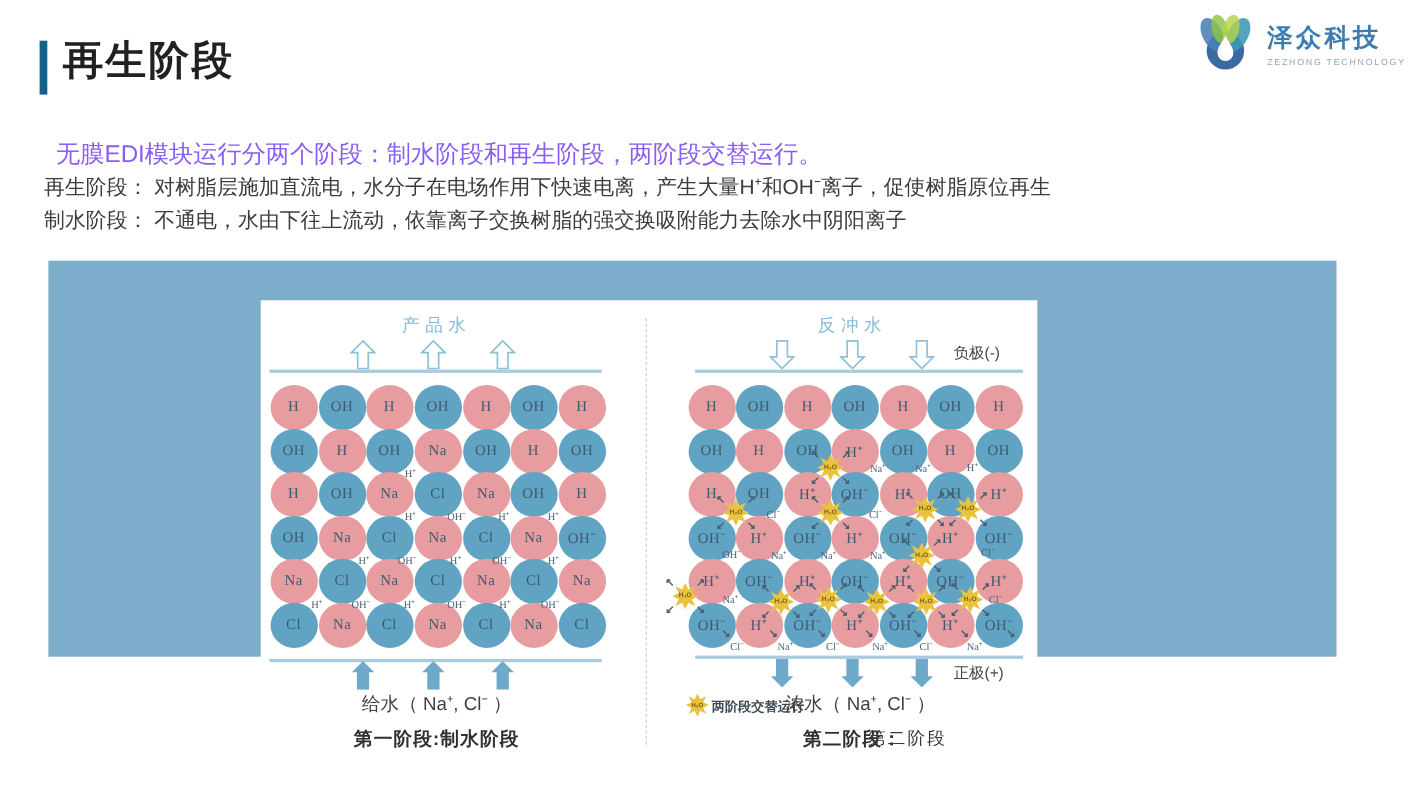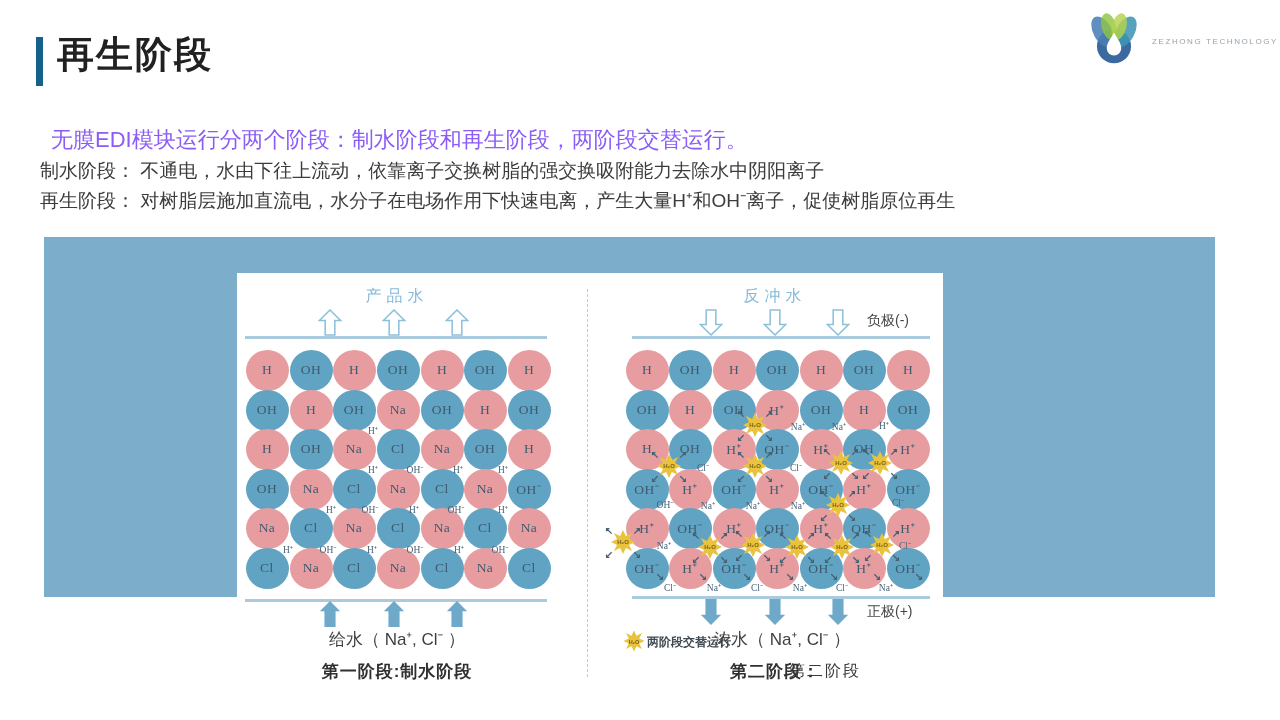--- a/index.html
+++ b/index.html
@@ -68,29 +68,30 @@
   <div class="logo">
     <svg width="60" height="56" viewBox="0 0 58 54">
       <circle cx="29" cy="33" r="16.5" fill="#3b6aa0"></circle>
       <ellipse cx="18" cy="19" rx="9" ry="16" fill="#4a7fb5" opacity="0.88" transform="rotate(-28 18 19)"></ellipse>
       <ellipse cx="40" cy="19" rx="9" ry="16" fill="#3f96b5" opacity="0.88" transform="rotate(28 40 19)"></ellipse>
       <ellipse cx="24" cy="14" rx="7" ry="13" fill="#8fc444" opacity="0.82" transform="rotate(-14 24 14)"></ellipse>
       <ellipse cx="34" cy="14" rx="7" ry="13" fill="#b5d44a" opacity="0.82" transform="rotate(14 34 14)"></ellipse>
       <path d="M29 20 C33 27 36 30 36 35 a7 7 0 1 1 -14 0 C22 30 25 27 29 20 Z" fill="#ffffff"></path>
     </svg>
     <div class="logo-text">
+      <div class="logo-name">泽众科技</div>
       <div class="logo-tagline">ZEZHONG TECHNOLOGY</div>
     </div>
   </div>
 
   <p class="intro">无膜EDI模块运行分两个阶段：制水阶段和再生阶段，两阶段交替运行。</p>
 
   <div class="stage-lines">
+    <div>再生阶段： 对树脂层施加直流电，水分子在电场作用下快速电离，产生大量H⁺和OH⁻离子，促使树脂原位再生</div>
     <div>制水阶段： 不通电，水由下往上流动，依靠离子交换树脂的强交换吸附能力去除水中阴阳离子</div>
-    <div>再生阶段： 对树脂层施加直流电，水分子在电场作用下快速电离，产生大量H⁺和OH⁻离子，促使树脂原位再生</div>
   </div>
 
   <div class="panel">
     <div class="card">
       <div class="divider"></div>
       <div class="dgm" id="leftDiagram">
           <div class="flow-title" style="left: 160px; top: 13px;">产品水</div>
           <div class="harrow" style="left: 81px; top: 36px;"><svg width="24" height="27" viewBox="0 0 24 28">
               <path d="M12 1 L23 12 H17 V27 H7 V12 H1 Z"></path>
             </svg></div>

